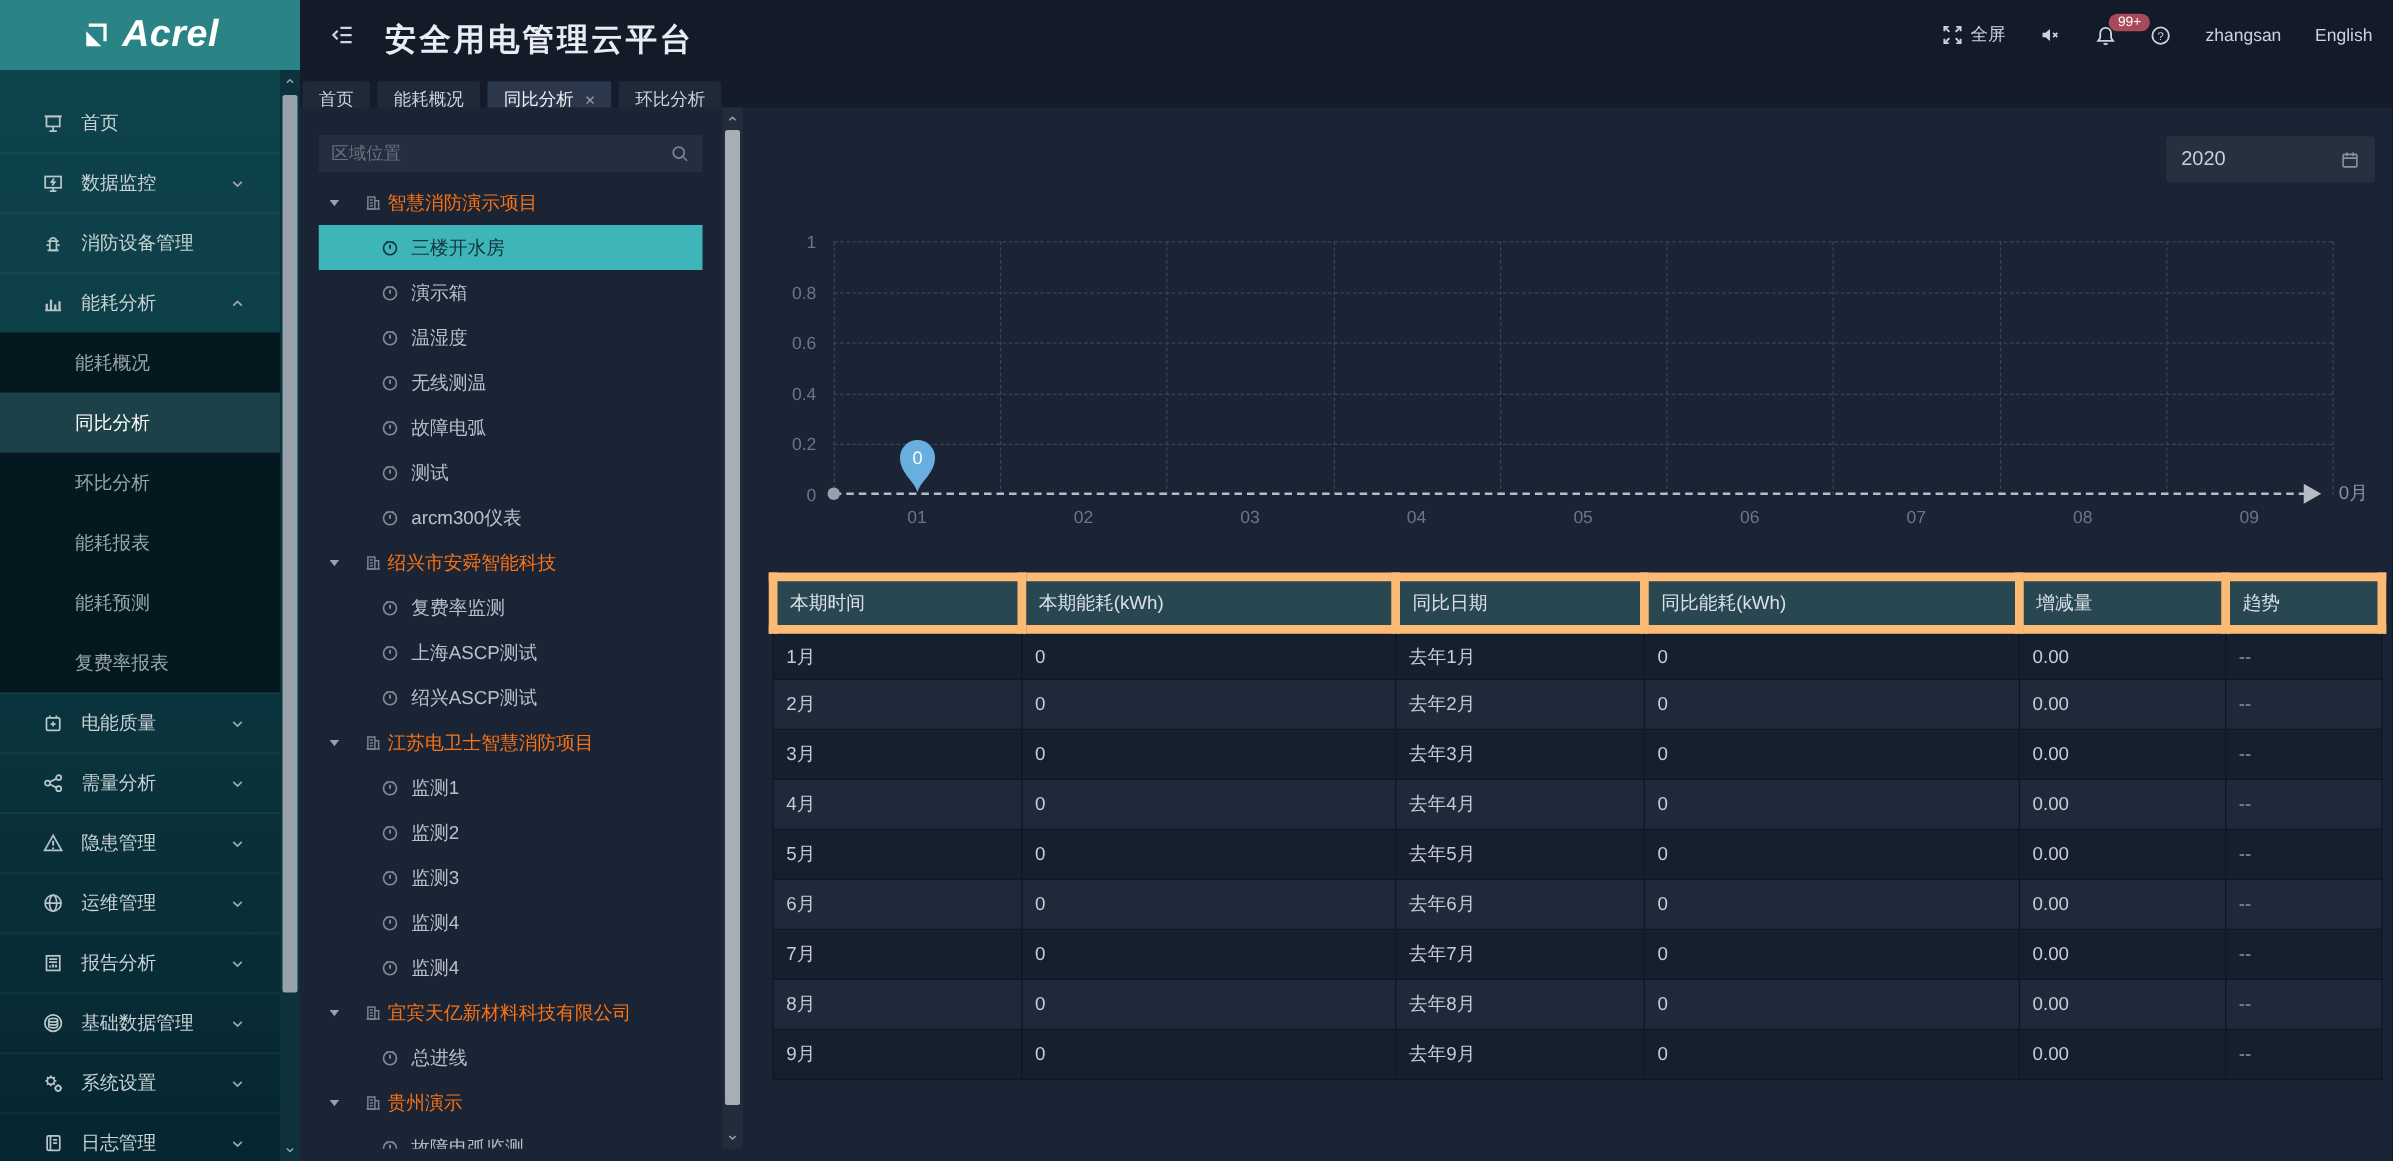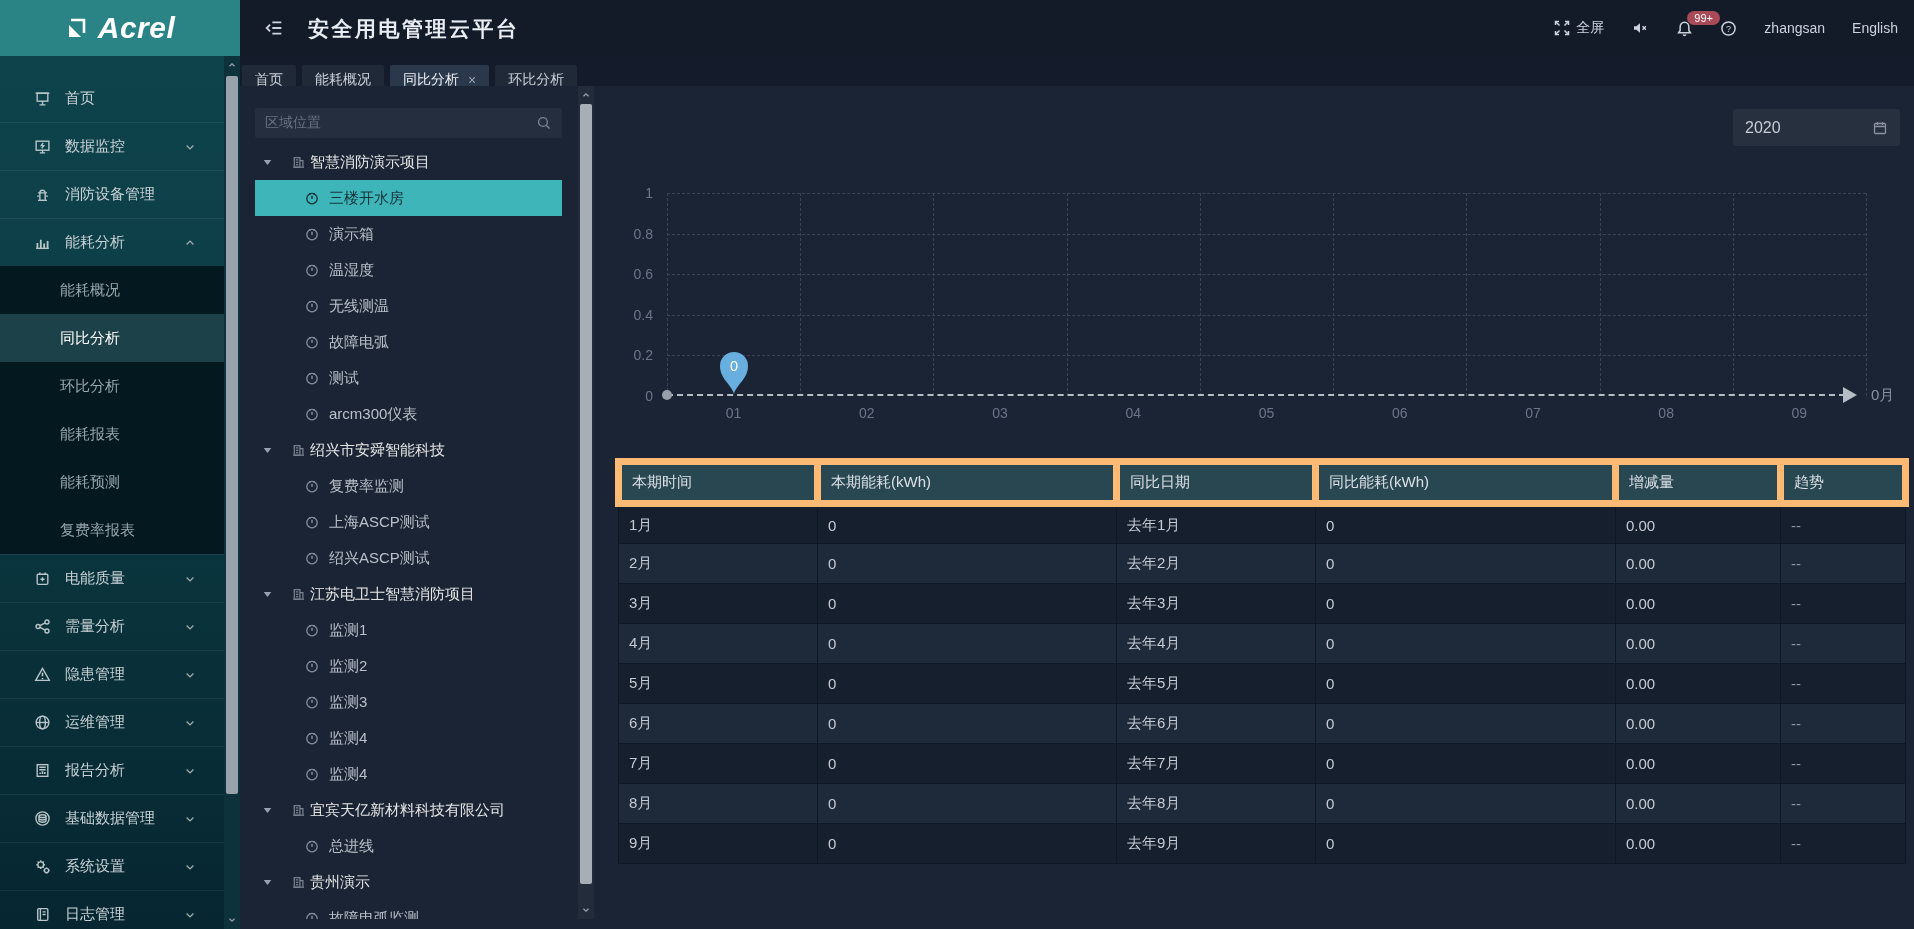--- a/index.html
+++ b/index.html
@@ -11,21 +11,21 @@
   }
   .icon { display:inline-flex; align-items:center; justify-content:center; line-height:0; }
   .icon svg { display:block; }
 
   
   .top-header { position:absolute; left:0; top:0; width:1914px; height:56px; background:#131b29; }
   .logo-block { position:absolute; left:0; top:0; width:240px; height:56px; background:#2a8486;
     display:flex; align-items:center; justify-content:center; gap:7px; }
   .logo-text { color:#ffffff; font-size:30px; font-weight:bold; font-style:italic; letter-spacing:.5px; }
   .collapse-btn { position:absolute; left:264px; top:19px; color:#cfd5de; cursor:pointer; }
-  .app-title { position:absolute; left:308px; top:15px; font-size:21px; font-weight:bold;
+  .app-title { position:absolute; left:308px; top:15px; font-size:25px; font-weight:bold;
     color:#e9edf3; letter-spacing:2.5px; }
   .header-right { position:absolute; right:16px; top:0; height:56px; display:flex;
     align-items:center; gap:27px; color:#ccd3dc; font-size:14px; }
   .hr-item { display:flex; align-items:center; gap:6px; cursor:pointer; }
   .bell-wrap { position:relative;justify-content:center; }
   .badge { position:absolute; left:11px; top:-9px; background:#a84a57; color:#fff;
     font-size:11px; padding:1px 7px; border-radius:9px; white-space:nowrap; }
 
   
   .sidebar { position:absolute; left:0; top:56px; width:224px; height:873px;
@@ -63,21 +63,21 @@
 
   
   .tree-panel { position:absolute; left:0; top:0; width:338px; height:833px; overflow:hidden; }
   .search-box { position:absolute; left:15px; top:22px; width:307px; height:30px; background:#242e3e;
     border-radius:2px; display:flex; align-items:center; padding:0 10px; cursor:text; }
   .search-box .ph { flex:1; color:#68717f; font-size:14px; }
   .search-box .icon { color:#7b8494; }
   .tree-list { position:absolute; left:0; top:58px; right:0; }
   .tree-row { position:relative; height:36px; display:flex; align-items:center; font-size:15px; cursor:pointer; }
   .tree-row > * { position:relative; z-index:1; }
-  .tree-row.group { padding-left:22px; color:#e5e5e5; }
+  .tree-row.group { padding-left:22px; color:#f97316; }
   .tree-row.group .caret { color:#99a1af; margin-right:18px; }
   .tree-row.group .icon.b { color:#78828f; margin-right:4px; }
   .tree-row.device { padding-left:64px; color:#b9c0ca; }
   .tree-row.device .icon.d { color:#828c99; margin-right:9px; }
   .tree-row.selected::before { content:''; position:absolute; left:15px; width:307px; top:0; bottom:0;
     background:#3eb5b9; z-index:0; }
   .tree-row.selected { color:#14333b; }
   .tree-row.selected .icon.d { color:#14333b; }
   .sb-tree { left:338px; top:0; height:833px; background:#232c3a; }
 

